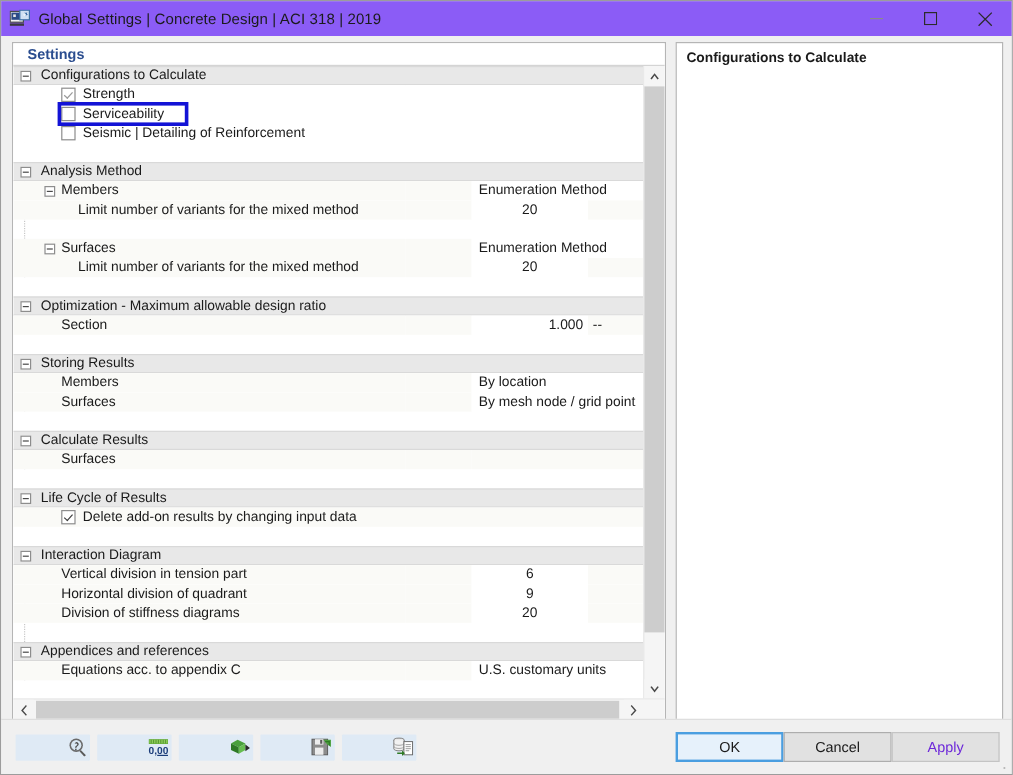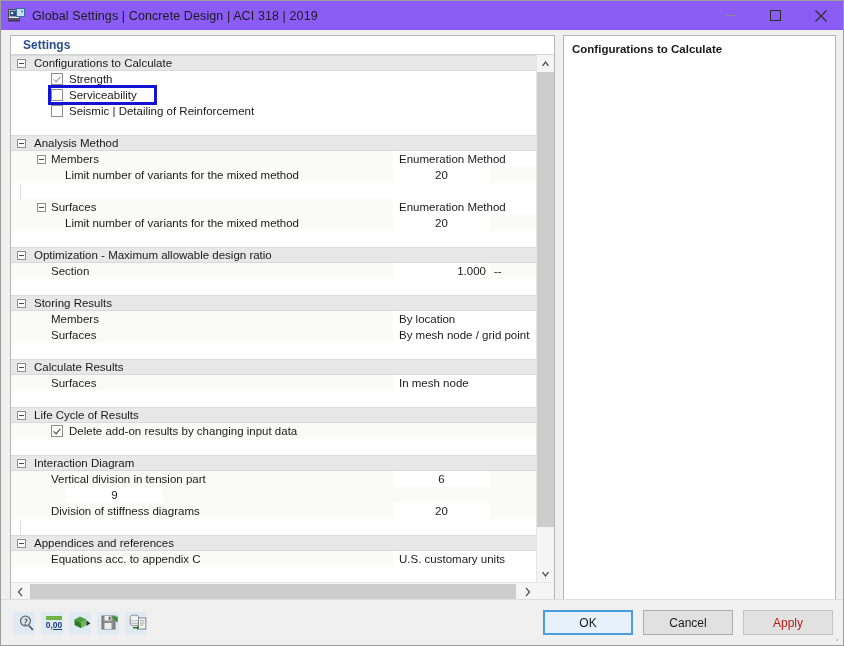--- a/index.html
+++ b/index.html
@@ -425,49 +425,50 @@
     margin-left: 12px;
   }
   .tbicon {
     width: 22px;
     height: 22px;
     background: #dfeaf5;
     border-radius: 1px;
     position: relative;
     display: flex;
     align-items: center;
-    justify-content: flex-end;
+    justify-content: center;
+    padding-left: 40px;
   }
   .tbicon svg { display: block; }
 
   .btnrow {
     position: absolute;
     right: 10px;
     display: flex;
-    gap: 10px;
+    gap: 0;
   }
   .btn {
     width: 90px;
     height: 25px;
     box-sizing: border-box;
     border: 1px solid #adadad;
     background: #e1e1e1;
     font-family: "Liberation Sans", sans-serif;
     font-size: 12px;
     color: #1a1a1a;
     display: flex;
     align-items: center;
     justify-content: center;
   }
   .btn.primary {
     border: 2px solid #4a9ee0;
     background: #e6f1fb;
   }
   .btn.disabled {
-    color: #b91c1c;
+    color: #6d28d9;
     background: #e1e1e1;
     border-color: #c4c4c4;
   }
   .grip {
     position: absolute;
     right: 3px;
     bottom: 2px;
     width: 10px;
     height: 10px;
     color: #b0b0b0;
@@ -700,21 +701,20 @@
             </div>
 
             <div style="position:relative;">
               <div class="trunk" style="top:0;height:16px;"></div>
               <div class="row itemrow">
                 <div class="c-label">
                   <div class="dash" style="margin-left:20px;"></div>
                   <span class="lbl">Surfaces</span>
                 </div>
                 <div class="c-mid"></div>
-                <div class="c-val wide">In mesh node</div>
                 <div class="c-tail"></div>
               </div>
             </div>
 
             <div class="spacer"></div>
 
             <div class="row grouprow">
               <div class="c-label">
                 <div class="exp-slot">
                     <span class="expander"></span>
@@ -751,20 +751,24 @@
                 <div class="c-label">
                   <div class="dash" style="margin-left:20px;"></div>
                   <span class="lbl">Vertical division in tension part</span>
                 </div>
                 <div class="c-mid"></div>
                 <div class="c-val">6</div>
                 <div class="c-unit"></div>
                 <div class="c-tail"></div>
               </div>
               <div class="row itemrow">
+                <div class="c-label">
+                  <div class="dash" style="margin-left:20px;"></div>
+                  <span class="lbl">Horizontal division of quadrant</span>
+                </div>
                 <div class="c-mid"></div>
                 <div class="c-val">9</div>
                 <div class="c-unit"></div>
                 <div class="c-tail"></div>
               </div>
               <div class="row itemrow">
                 <div class="c-label">
                   <div class="dash" style="margin-left:20px;"></div>
                   <span class="lbl">Division of stiffness diagrams</span>
                 </div>

